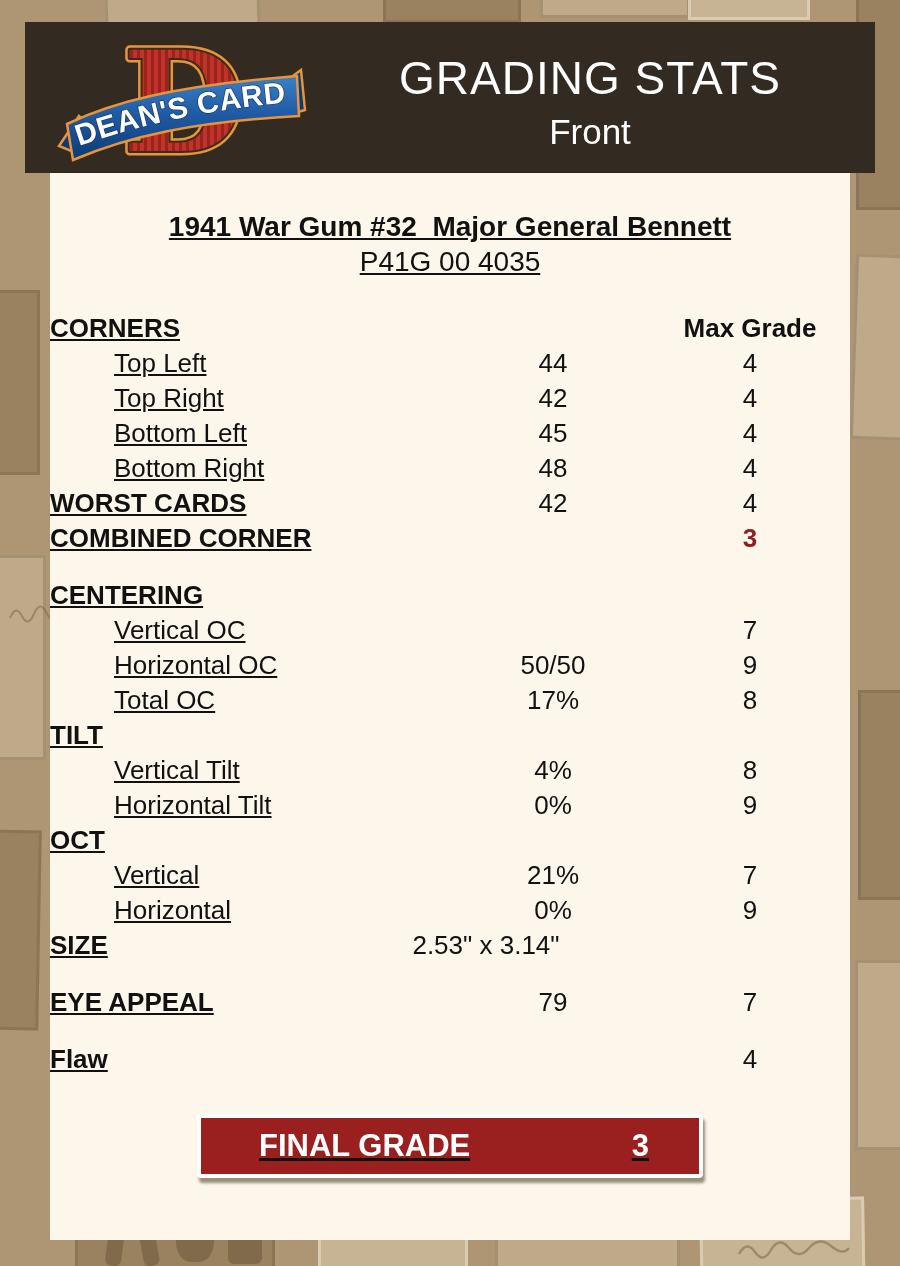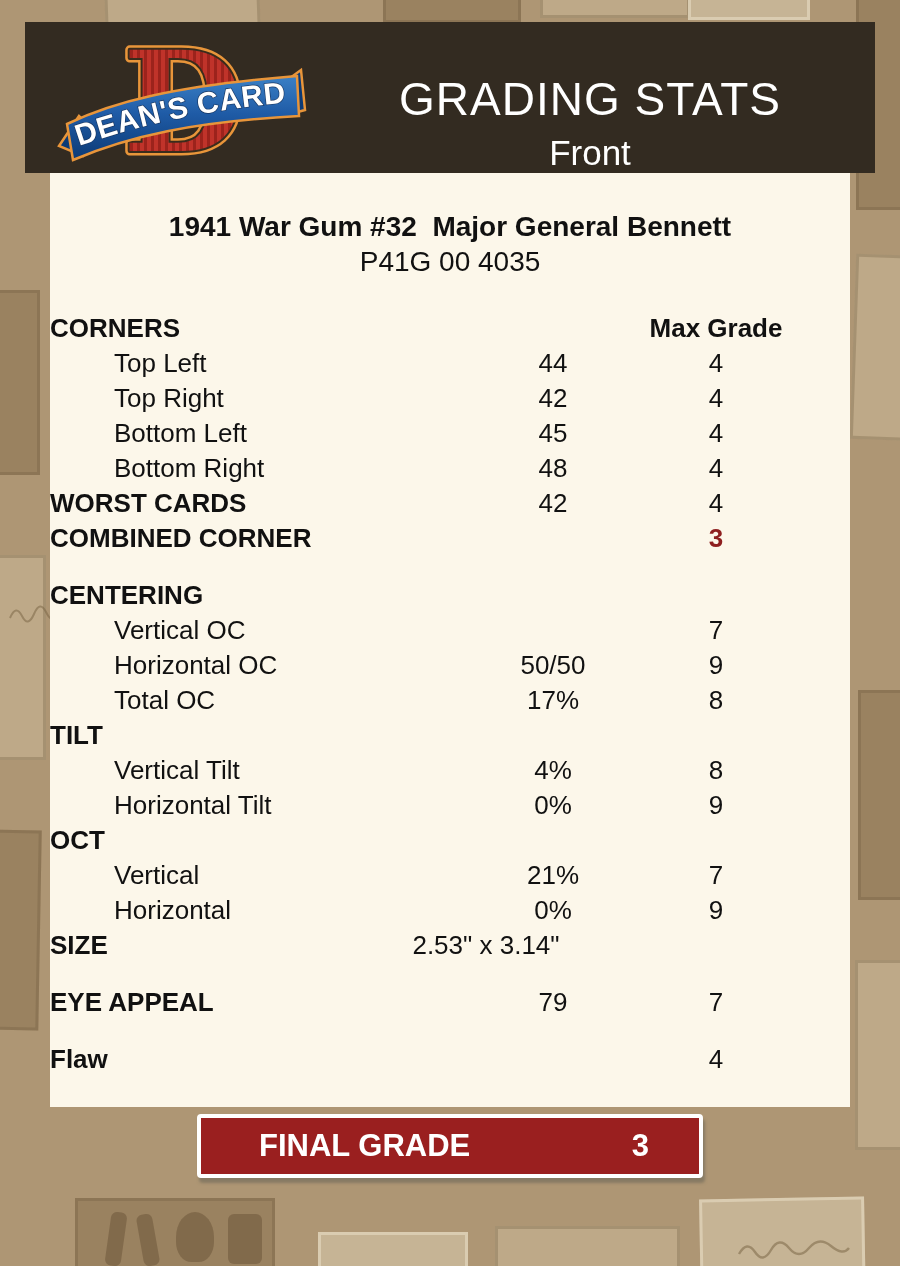--- a/index.html
+++ b/index.html
@@ -15,42 +15,42 @@
   .ghost.light { background:rgba(210,193,162,0.45); }
   .ghost.pale  { background:rgba(235,224,200,0.40); border-color:rgba(235,224,200,0.55); }
   .squiggle { position:absolute; opacity:0.55; }
   .blob { position:absolute; background:rgba(100,78,50,0.45); border-radius:6px; }
 
   
   .header { position:absolute; left:25px; top:22px; width:850px; height:151px;
             background:#332B21; z-index:2; }
   .logo { position:absolute; left:28px; top:2px; width:260px; height:150px; }
   .header-text { position:absolute; left:300px; right:20px; top:0; height:151px;
-                 display:flex; flex-direction:column; align-items:center; justify-content:flex-end;
+                 display:flex; flex-direction:column; align-items:center; justify-content:center;
                  padding-top:10px; color:#FFFFFF; }
   .header-title { font-size:46px; letter-spacing:1px; line-height:1.1; }
   .header-subtitle { font-size:35px; margin-top:8px; }
 
   
-  .panel { position:absolute; left:50px; top:173px; width:800px; height:934px;
-           background:#FCF7EA; z-index:1; color:#111; }
+  .panel { position:absolute; left:50px; top:173px; width:800px; height:1067px;
+           background:#FCF7EA; z-index:1; color:#111;text-decoration:underline; }
   .card-title { margin-top:38px; text-align:center; font-size:28px; font-weight:bold;
                 white-space:pre; }
   .card-serial { margin-top:3px; text-align:center; font-size:28px; }
 
   
   .table { margin-top:33px; }
   .row { position:relative; height:35px; line-height:35px; font-size:26px; }
   .row.gap { margin-top:22px; }
   .cell-label { }
   .cell-label.indent { padding-left:64px; }
   .bold { font-weight:bold; }
   .cell-value { position:absolute; top:0; left:378px; width:250px; text-align:center; }
   .cell-value.size-pos { left:311px; }
-  .cell-max { position:absolute; top:0; left:566px; width:200px; text-align:center; }
+  .cell-max { position:absolute; top:0; left:600px; width:200px; text-align:center; }
   .cell-max.red { color:#8E1F1F; font-weight:bold; }
 
   
   .final-grade { margin:37px auto 0; width:506px; height:64px; background:#9A1F1F;
                  border:4px solid #FFFFFF; border-radius:4px;
                  box-shadow:2px 5px 3px rgba(125,115,95,0.8);
                  display:flex; align-items:center; justify-content:space-between;
                  padding:0 50px 0 58px; color:#FFFFFF; font-weight:bold; font-size:31px; }
 </style>
 </head>

